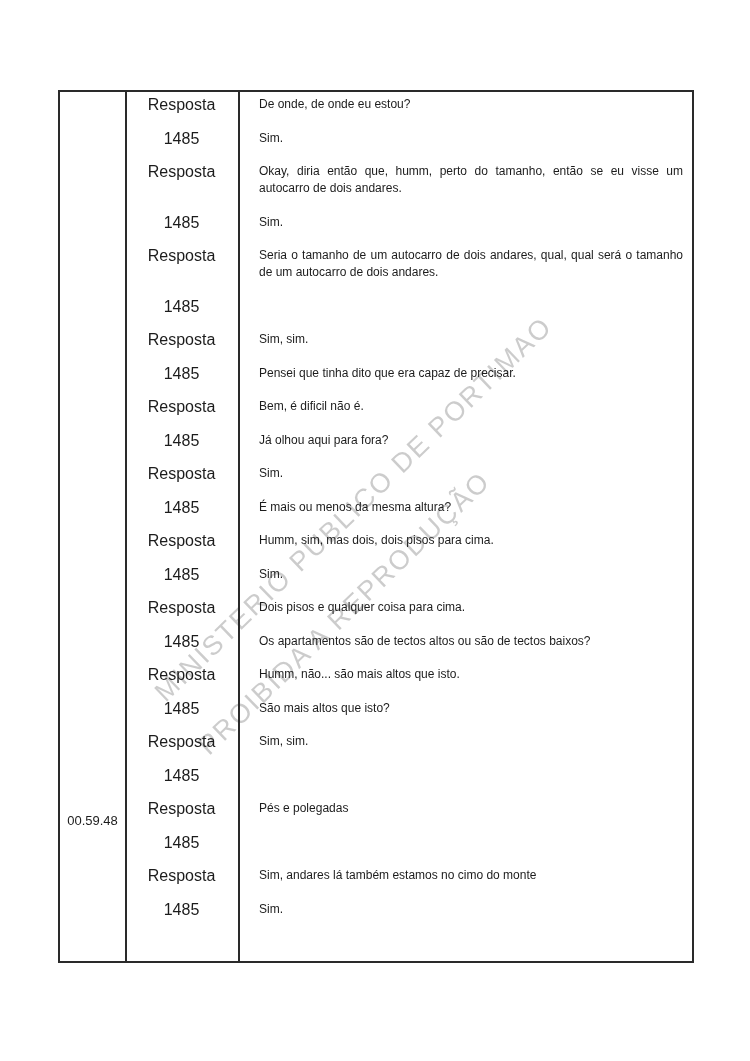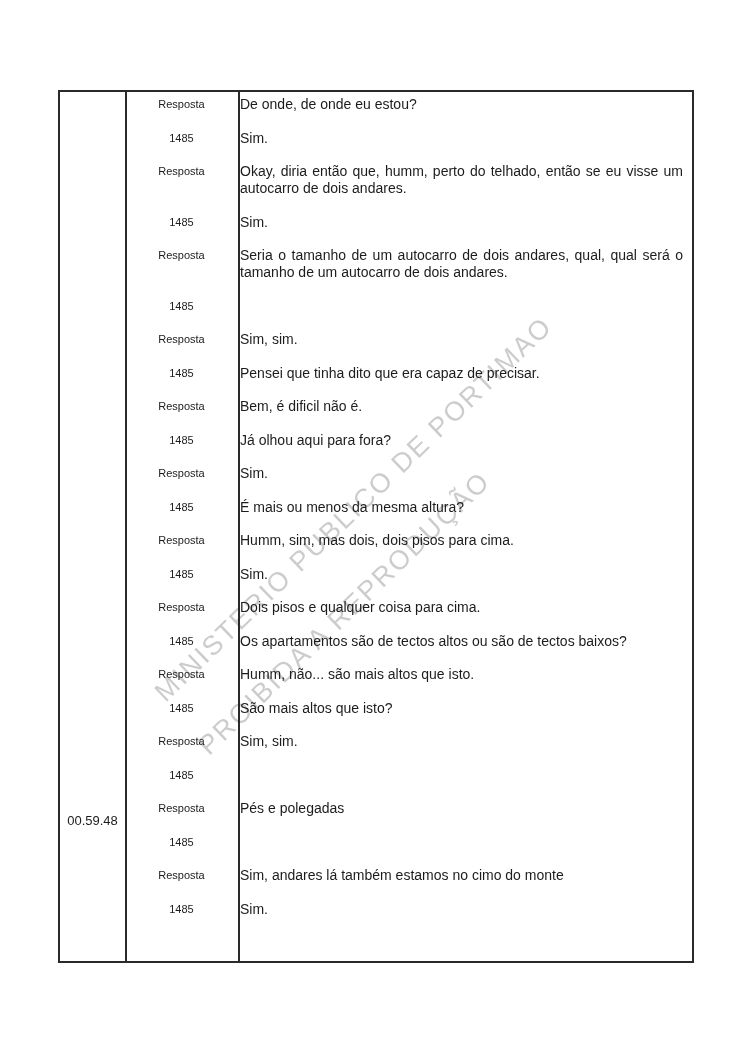--- a/index.html
+++ b/index.html
@@ -63,29 +63,29 @@
     padding-top: 4px;
   }
   .turn {
     display: flex;
     align-items: flex-start;
     margin-bottom: 16.5px;
   }
   .speaker {
     flex: 0 0 113px;
     text-align: center;
-    font-size: 11px;
+    font-size: 16px;
     line-height: 17px;
   }
   .utterance {
     flex: 1;
     text-align: justify;
-    font-size: 14px;
+    font-size: 12px;
     line-height: 17px;
-    padding: 0 9px 0 2px;
+    padding: 0 9px 0 21px;
   }
 </style>
 </head>
 <body>
 
 <div class="page">
 
   <div class="watermark wm1">MINISTERIO PUBLICO DE PORTIMAO</div>
 
   <div class="watermark wm2">PROIBIDA A REPRODUÇÃO</div>
@@ -100,21 +100,21 @@
         <div class="turn">
           <div class="speaker">Resposta</div>
           <div class="utterance">De onde, de onde eu estou?</div>
         </div>
         <div class="turn">
           <div class="speaker">1485</div>
           <div class="utterance">Sim.</div>
         </div>
         <div class="turn">
           <div class="speaker">Resposta</div>
-          <div class="utterance">Okay, diria então que, humm, perto do telhado, então se eu visse um autocarro de dois andares.</div>
+          <div class="utterance">Okay, diria então que, humm, perto do tamanho, então se eu visse um autocarro de dois andares.</div>
         </div>
         <div class="turn">
           <div class="speaker">1485</div>
           <div class="utterance">Sim.</div>
         </div>
         <div class="turn">
           <div class="speaker">Resposta</div>
           <div class="utterance">Seria o tamanho de um autocarro de dois andares, qual, qual será o tamanho de um autocarro de dois andares.</div>
         </div>
         <div class="turn">

